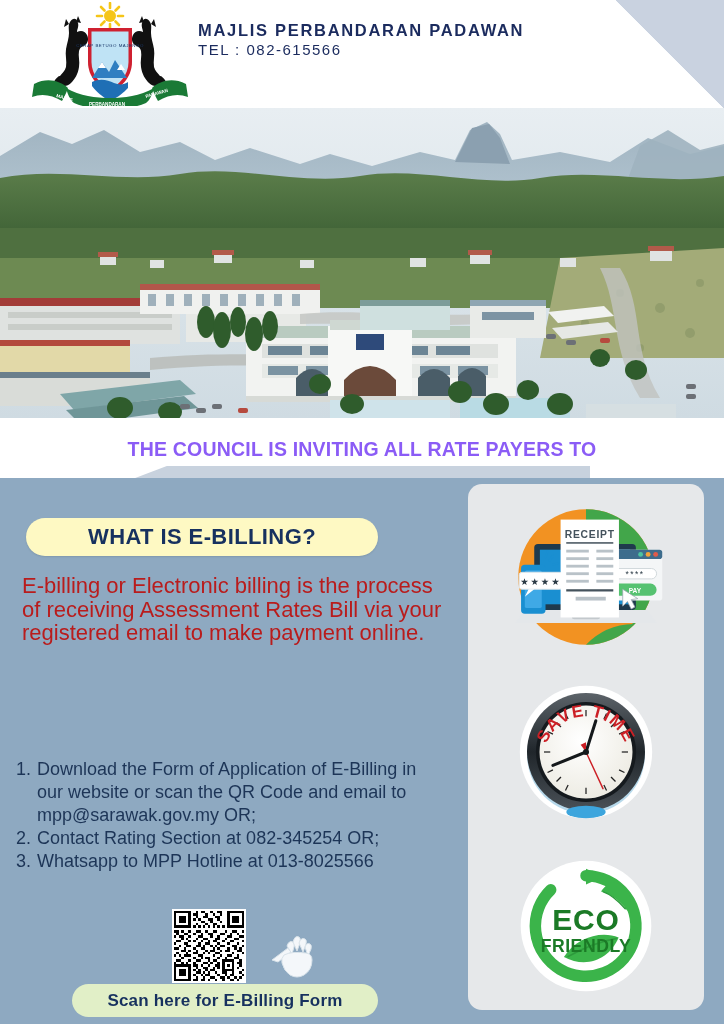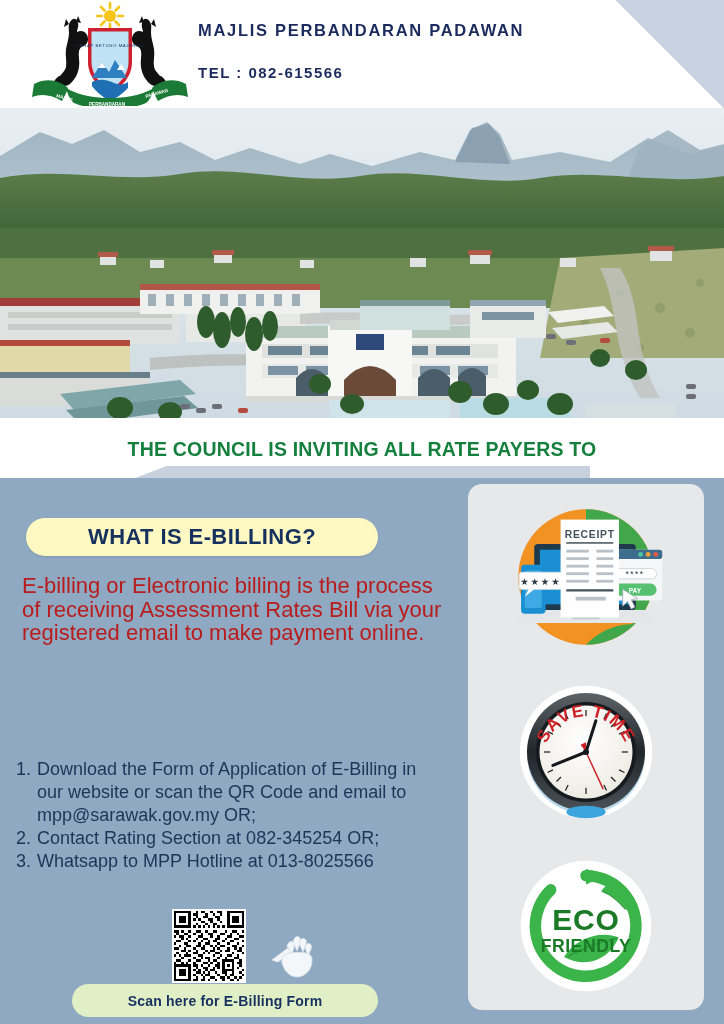--- a/index.html
+++ b/index.html
@@ -18,36 +18,36 @@
     position:absolute;right:0;top:0;width:108px;height:108px;
     background:linear-gradient(to bottom left,#c9d2e0 0%,#c9d2e0 50%,transparent 50.5%);
   }
   .logo-wrap{position:absolute;left:26px;top:2px;width:168px;height:104px;}
   .org-block{position:absolute;left:198px;top:20px;}
   .org-title{
     font-size:16.5px;font-weight:bold;color:#1b2b5e;letter-spacing:1.7px;
     line-height:20px;white-space:nowrap;font-family:"Liberation Sans",sans-serif;
   }
   .org-line{
-    font-size:15px;font-weight:bold;color:#1b2b5e;letter-spacing:1.5px;
-    line-height:20px;white-space:nowrap;margin-top:23px;
+    font-size:15px;font-weight:normal;color:#1b2b5e;letter-spacing:1.5px;
+    line-height:20px;white-space:nowrap;
   }
 
   
   .photo{position:absolute;left:0;top:108px;width:724px;height:310px;overflow:hidden;background:#9fb4c4;}
   .photo svg{display:block;width:724px;height:310px;}
 
   
   .headline{
     position:absolute;left:0;top:418px;width:724px;height:62px;background:#ffffff;
     display:flex;align-items:center;justify-content:center;
   }
   .headline-inner{text-align:center;}
   .headline-line{
-    font-size:19.5px;font-weight:bold;color:#15803d;letter-spacing:0.2px;
+    font-size:19.5px;font-weight:bold;color:#8b5cf6;letter-spacing:0.2px;
     line-height:24px;white-space:nowrap;
   }
   .headline-shadow{
     position:absolute;left:130px;top:466px;width:460px;height:14px;
     background:#c8d2de;clip-path:polygon(8% 0,100% 0,100% 100%,0 100%);
   }
 
   
   .body-panel{position:absolute;left:0;top:478px;width:724px;height:546px;background:#8ea9c1;}
 
@@ -79,21 +79,21 @@
 
   
   .qr{position:absolute;left:172px;top:909px;width:74px;height:74px;background:#fff;padding:2px;box-sizing:border-box;}
   .qr svg{display:block;}
   .hand{position:absolute;left:268px;top:930px;width:48px;height:50px;}
 
   .scanbtn{
     position:absolute;left:72px;top:984px;width:306px;height:33px;
     background:#e1efc7;border-radius:17px;display:flex;align-items:center;justify-content:center;
   }
-  .scanbtn span{font-size:14px;font-weight:bold;color:#17315f;letter-spacing:0.2px;}
+  .scanbtn span{font-size:17px;font-weight:bold;color:#17315f;letter-spacing:0.2px;}
 
   
   .rightcard{
     position:absolute;left:468px;top:484px;width:236px;height:526px;
     background:#e6e8ea;border-radius:14px;overflow:hidden;
   }
   .ill{position:absolute;left:0;width:236px;display:flex;align-items:center;justify-content:center;}
   #ill-receipt{top:8px;height:170px;}
   #ill-clock{top:182px;height:172px;}
   #ill-eco{top:358px;height:168px;}

